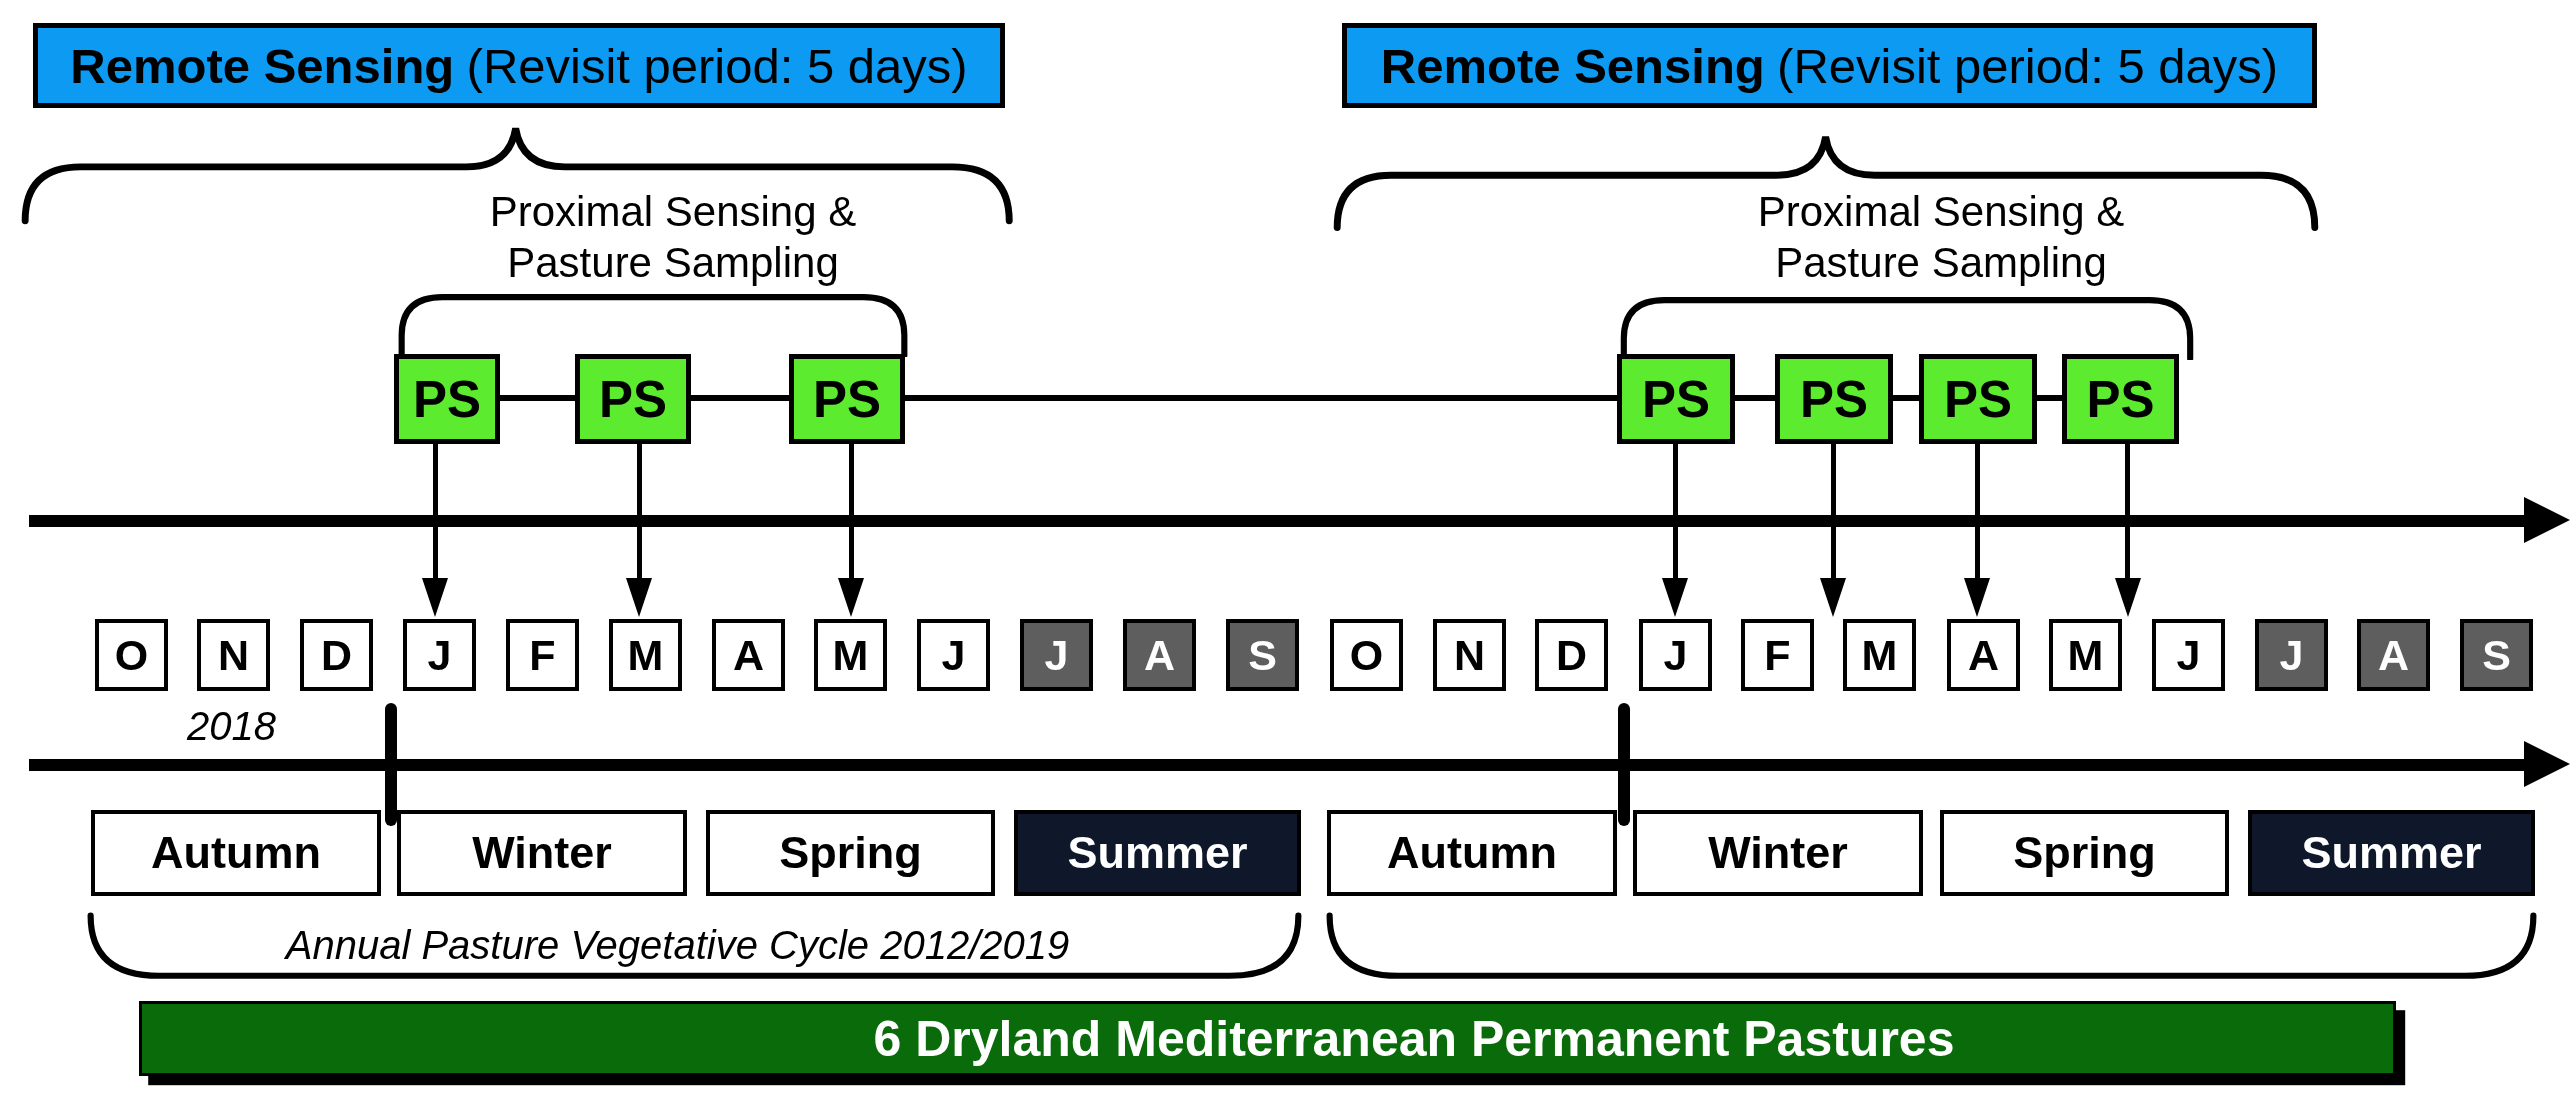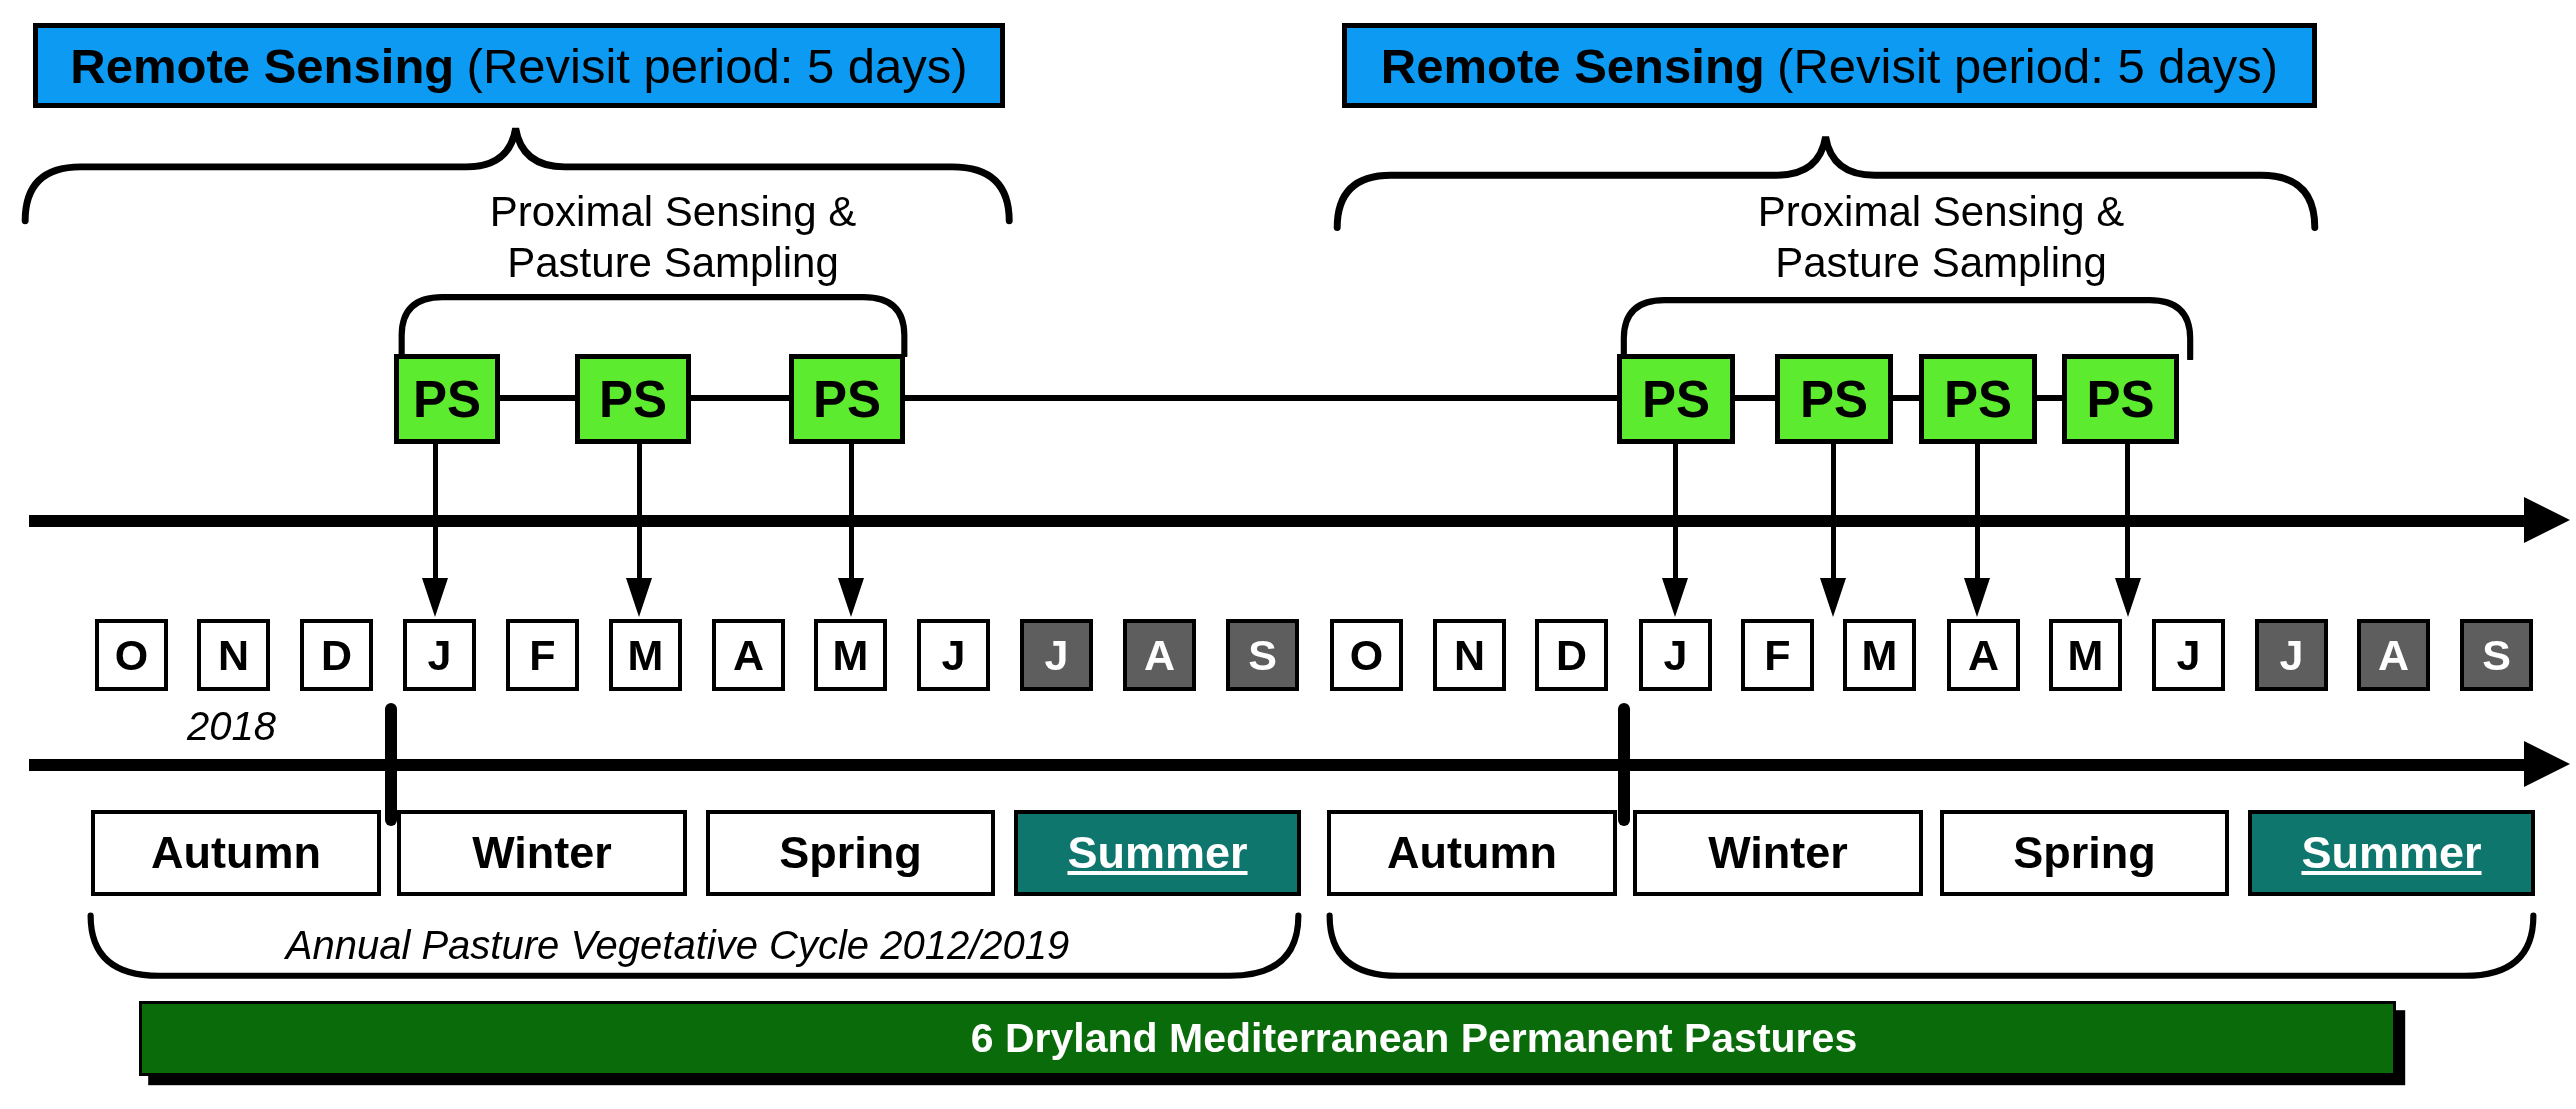--- a/index.html
+++ b/index.html
@@ -57,33 +57,33 @@
     position:absolute; top:704px; width:247px; text-align:center;
     font-size:40px; font-style:italic; color:#000;
   }
   .tick { position:absolute; top:703px; width:11.6px; height:123px; background:#000; border-radius:6.2px; }
   
   .season {
     position:absolute; top:810px; height:86px; background:#fff; border:4.6px solid #000;
     display:flex; align-items:center; justify-content:center;
     font-size:45px; font-weight:bold; color:#000;
   }
-  .season.dark { background:#0f766e; color:#fff;text-decoration:underline; }
+  .season.dark { background:#0f172a; color:#fff; }
   
   .cycle-text {
     position:absolute; top:923px; width:847px; text-align:center;
     font-size:40px; font-style:italic; color:#000;
   }
   
   #footer-bar {
     position:absolute; left:139px; top:1001px; width:2257px; height:75px;
     background:#0a6b0a; border:3.1px solid #000; box-shadow:9.2px 9.2px 0 #000;
     display:flex; align-items:center; justify-content:center; padding-left:293px;
   }
-  #footer-bar span { font-size:41px; font-weight:bold; color:#fff; white-space:nowrap; }
+  #footer-bar span { font-size:50px; font-weight:bold; color:#fff; white-space:nowrap; }
 </style>
 </head>
 <body>
 
 <div id="canvas">
 
   <div class="banner" style="left:33px; width:972px;">
     <span class="b-bold">Remote Sensing</span>
     <span class="b-normal">(Revisit period: 5 days)</span>
   </div>

